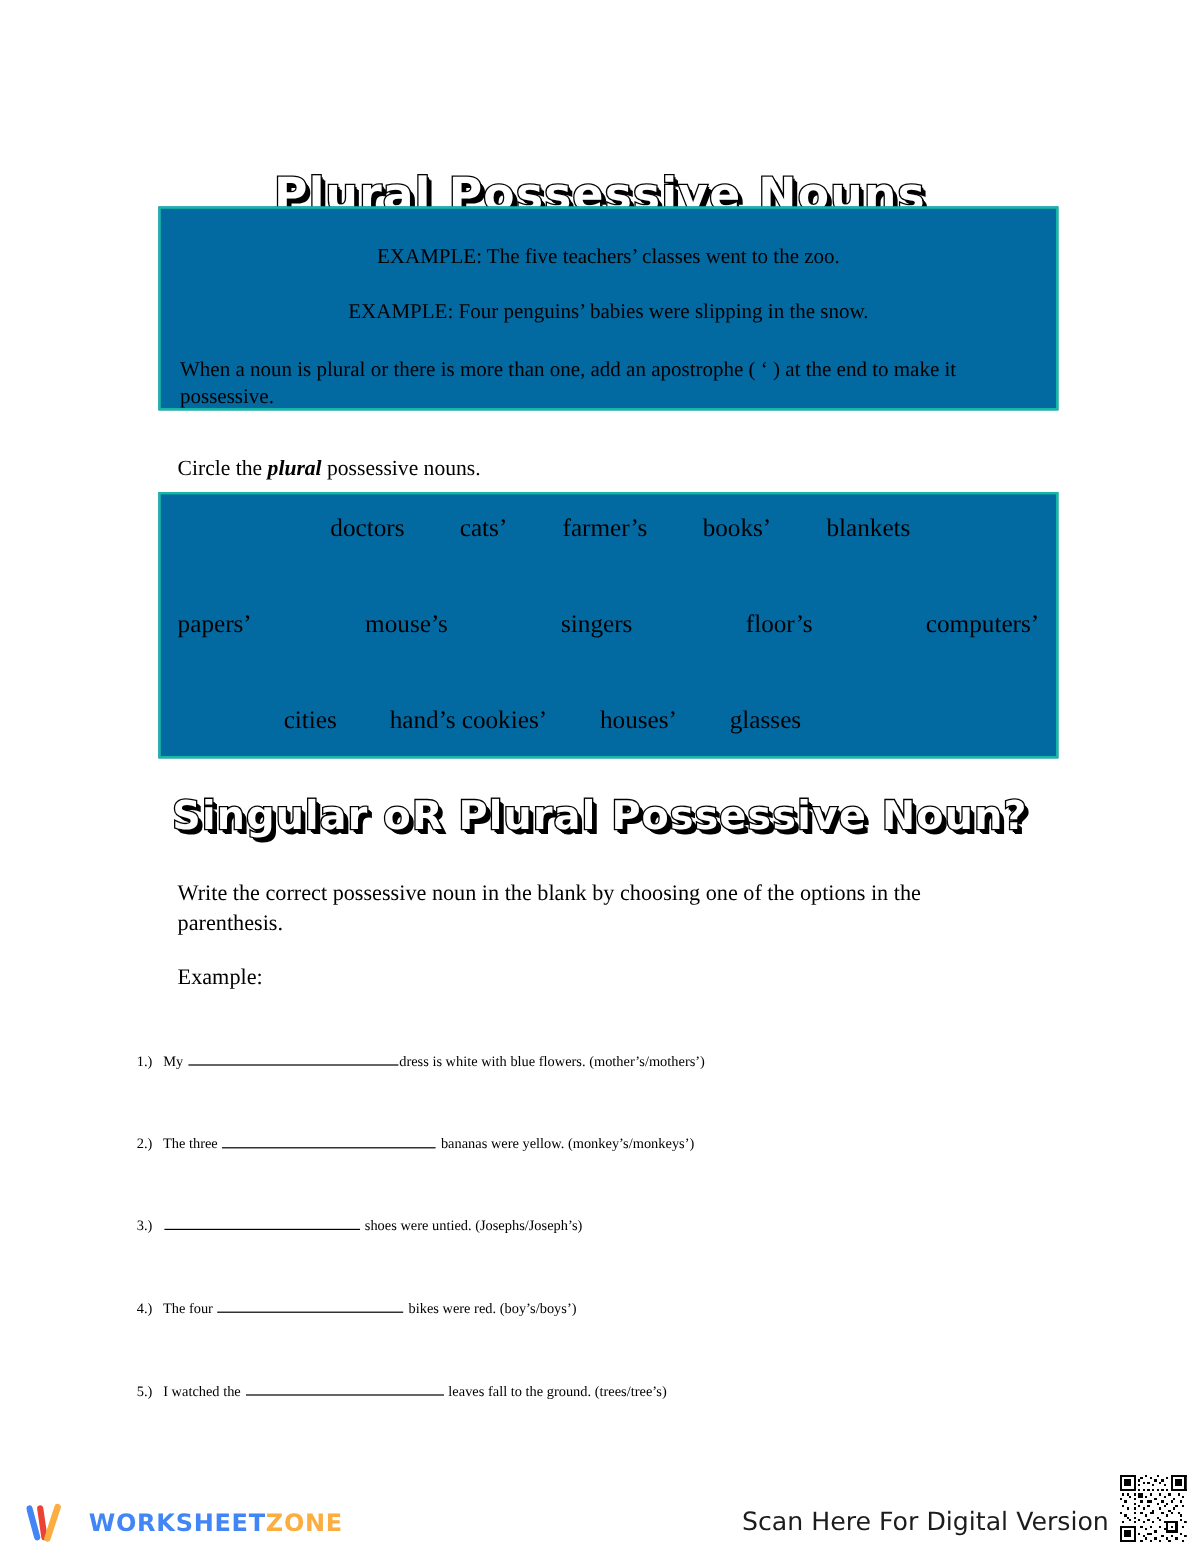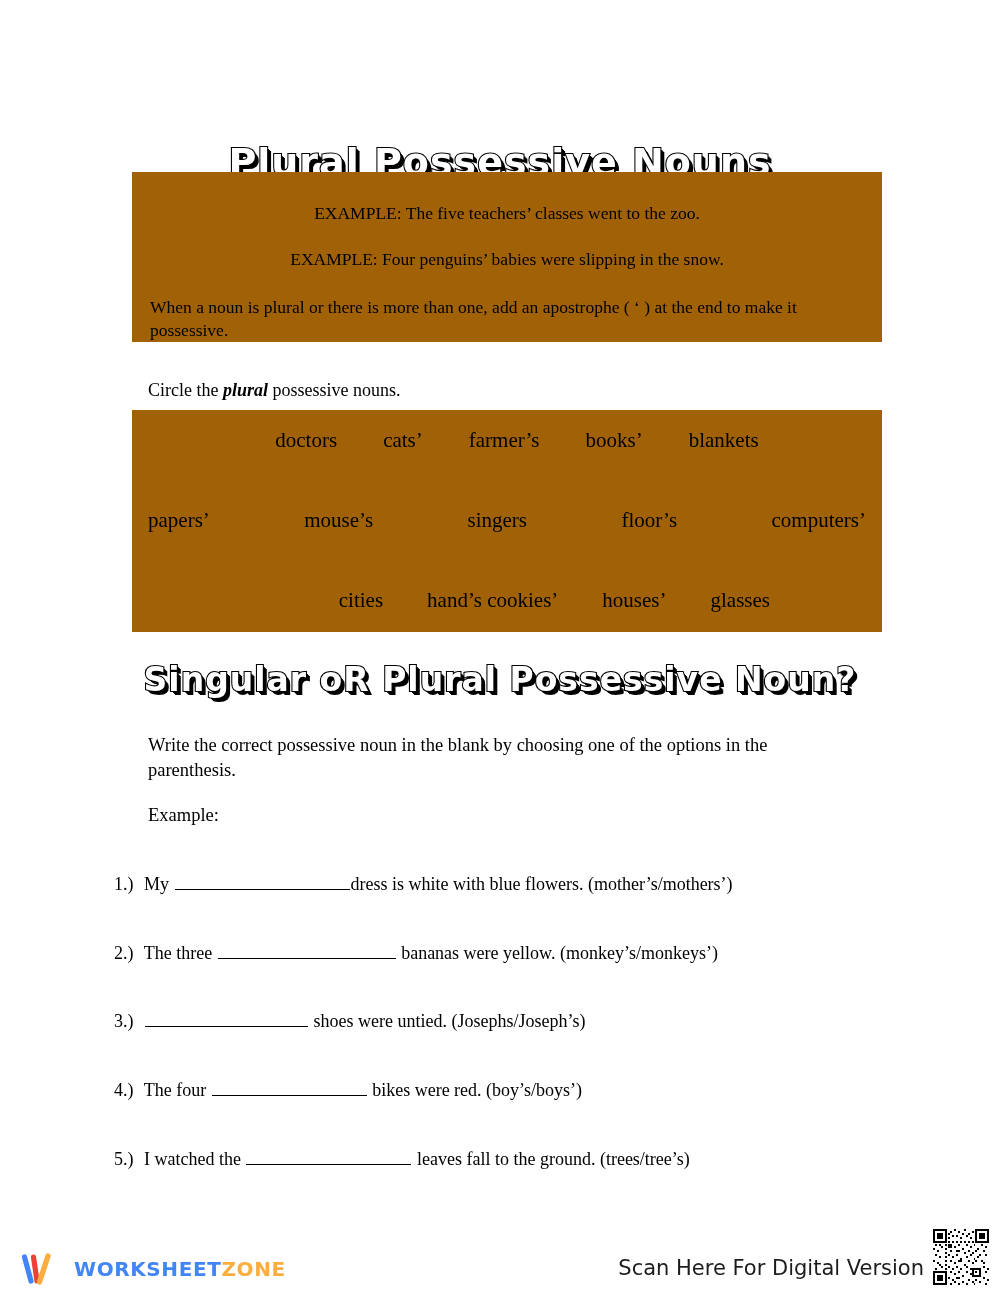--- a/index.html
+++ b/index.html
@@ -51,23 +51,23 @@
     left: 0;
     right: 0;
     top: 660px;
     font-size: 33px;
     line-height: 40px;
   }
 
   
   .box {
     position: absolute;
-    border: 2px solid #a16207;
+    border: 2px solid #14b8a6;
     box-sizing: border-box;
-    background: #a16207;
+    background: #0369a1;
   }
   #example-box {
     left: 132px;
     top: 172px;
     width: 750px;
     height: 170px;
     padding: 14px 16px 10px 16px;
   }
   #wordbank-box {
     left: 132px;
@@ -108,21 +108,21 @@
     padding-left: 20px;
   }
   #wb-row-2 {
     left: 14px; right: 14px;
     top: 94px;
     justify-content: space-between;
   }
   #wb-row-3 {
     left: 0; right: 0;
     top: 174px;
-    justify-content: flex-end;
+    justify-content: center;
     gap: 44px;
     padding-right: 110px;
   }
   #wb-row-3 .wb-pair {
     display: inline-block;
   }
   .wb-word { display: inline-block; }
 
   
   .instr {
@@ -159,21 +159,21 @@
     top: 826px;
     font-size: 18.5px;
     line-height: 25px;
     white-space: nowrap;
   }
 
   
   .question {
     position: absolute;
     left: 114px;
-    font-size: 18px;
+    font-size: 12px;
     line-height: 25px;
     white-space: nowrap;
   }
   #question-1 { top: 872px; }
   #question-2 { top: 941px; }
   #question-3 { top: 1009px; }
   #question-4 { top: 1078px; }
   #question-5 { top: 1147px; }
 
   .q-num { display: inline-block; margin-right: 6px; }

